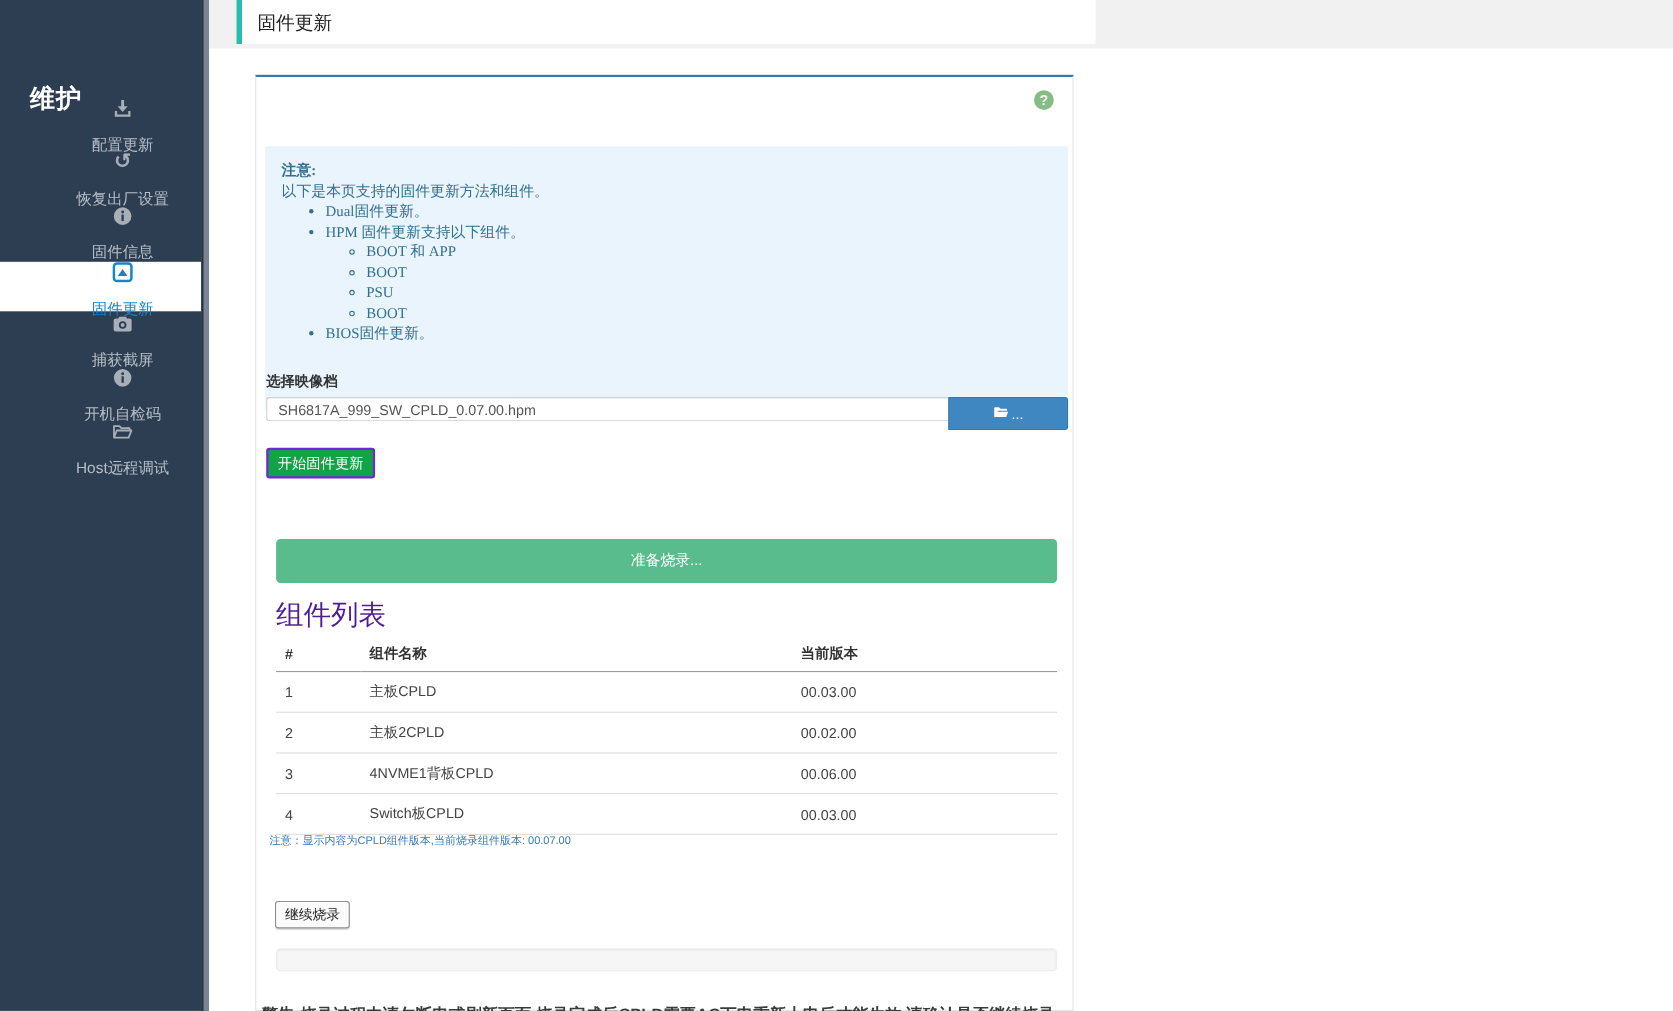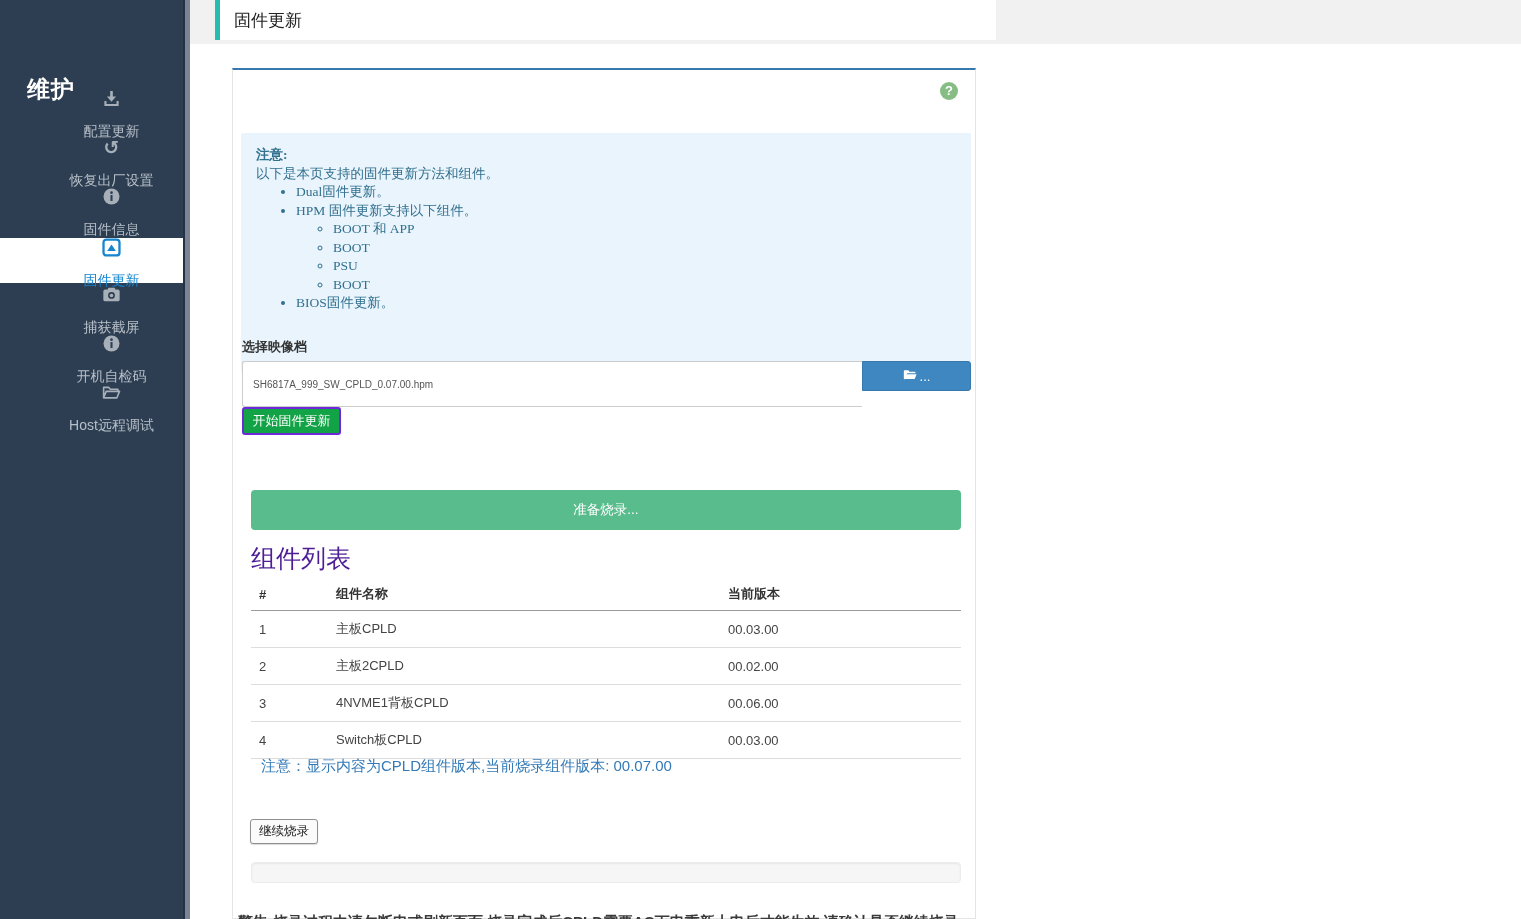--- a/index.html
+++ b/index.html
@@ -40,22 +40,22 @@
   .notice { position:absolute; left:8px; top:63px; width:730px; height:240px;
             background:var(--notice_bg,#e9f4fc); color:var(--notice_text,#31708f);
             font-size:13.5px; line-height:18.5px; padding:13px 15px; border-radius:2px;font-family:Liberation Serif, serif; }
   .notice-title { font-weight:bold; }
   #notice-list { margin:0; padding-left:40px; list-style:disc; }
   #notice-list ul { margin:0; padding-left:37px; list-style:circle; }
   #notice-list li { line-height:18.5px; }
 
   .file-label { position:absolute; left:9px; top:268px; font-size:13px; font-weight:bold; color:#333;text-align:right; }
   .input-group { position:absolute; left:9px; top:291px; display:flex; }
-  .file-input { width:620px; height:46px; border:1px solid #ccc; border-right:none;
-                border-radius:3px 0 0 3px; padding:0 10px; font-size:10px; color:#555;
+  .file-input { width:620px; height:22px; border:1px solid #ccc; border-right:none;
+                border-radius:3px 0 0 3px; padding:0 10px; font-size:13px; color:#555;
                 outline:none; background:#fff; }
   .browse { width:109px; height:30px; background:var(--browse_blue,#3e87c1); border:1px solid #3879ad;
             border-radius:0 3px 3px 0; color:#fff; display:flex; align-items:center;
             justify-content:center; gap:3px; font-size:13px; cursor:pointer; }
 
   .start { position:absolute; left:9px; top:337px; width:99px; height:28px;
            background:var(--start_green,#12a346); border:2px solid #6d28d9; border-radius:3px;
            color:#fff; font-size:13px; cursor:pointer; }
 
   .progress-active { position:absolute; left:18px; top:420px; width:710px; height:40px;
@@ -64,21 +64,21 @@
 
   .comp-title { position:absolute; left:18px; top:472px; font-size:25px; font-weight:normal; color:#4c1d95; }
 
   .comp-table { position:absolute; left:18px; top:508px; width:710px; border-collapse:collapse;
                 font-size:13px; color:#444; }
   .comp-table th { text-align:left; font-weight:bold; color:#333; padding:7px 8px;
                    border-bottom:1px solid #9b9b9b; }
   .comp-table td { padding:9px 8px; border-bottom:1px solid #ddd; }
   .col-idx { width:77px; } .col-name { width:392px;margin-top:16px; }
 
-  .comp-note { position:absolute; left:28px; top:687px; font-size:15px; color:var(--link_blue,#337ab7); }
+  .comp-note { position:absolute; left:12px; top:687px; font-size:10px; color:var(--link_blue,#337ab7); }
 
   .continue { position:absolute; left:17px; top:749px; height:25px; padding:0 8px;
               background:#fbfbfb; border:1px solid #8f8f8f; border-radius:3px; font-size:12.5px;
               color:#222; box-shadow:0 1px 1px rgba(0,0,0,.15); cursor:pointer; }
 
   .progress-empty { position:absolute; left:18px; top:792px; width:710px; height:21px;
                     background:#f6f6f6; border:1px solid #ececec; border-radius:4px;
                     box-shadow:inset 0 1px 2px rgba(0,0,0,.06); }
 
   .clipped-text { position:absolute; left:5px; top:843px; width:734px; font-size:15px;

